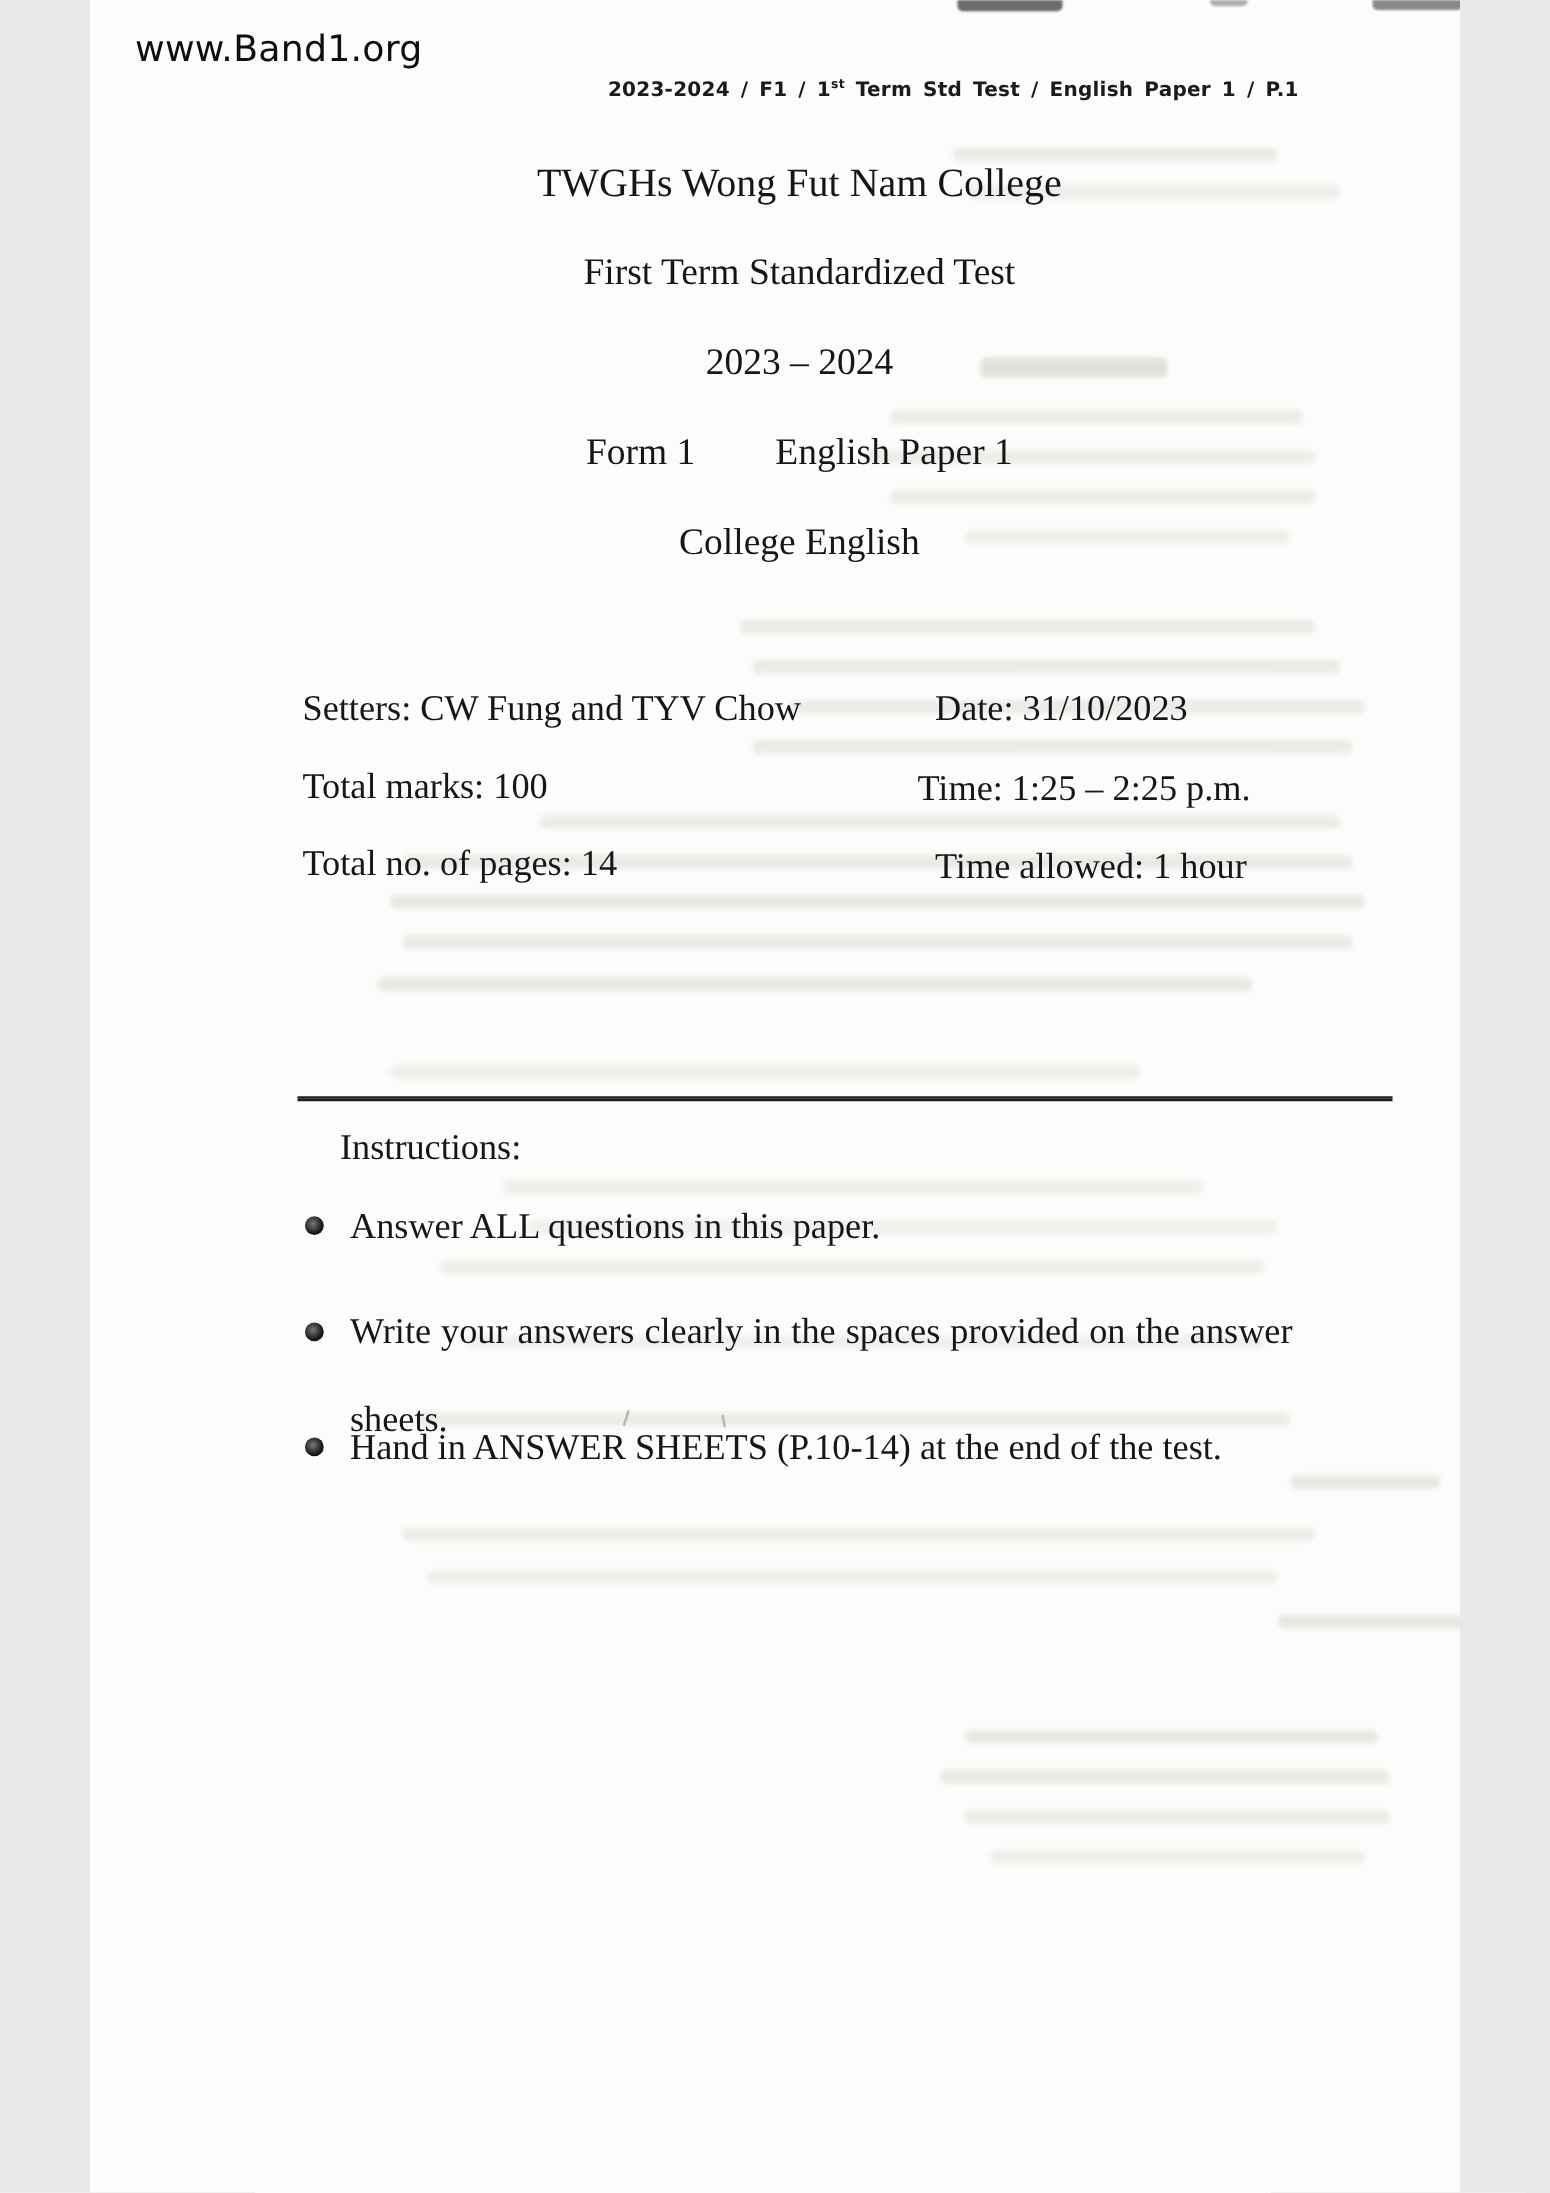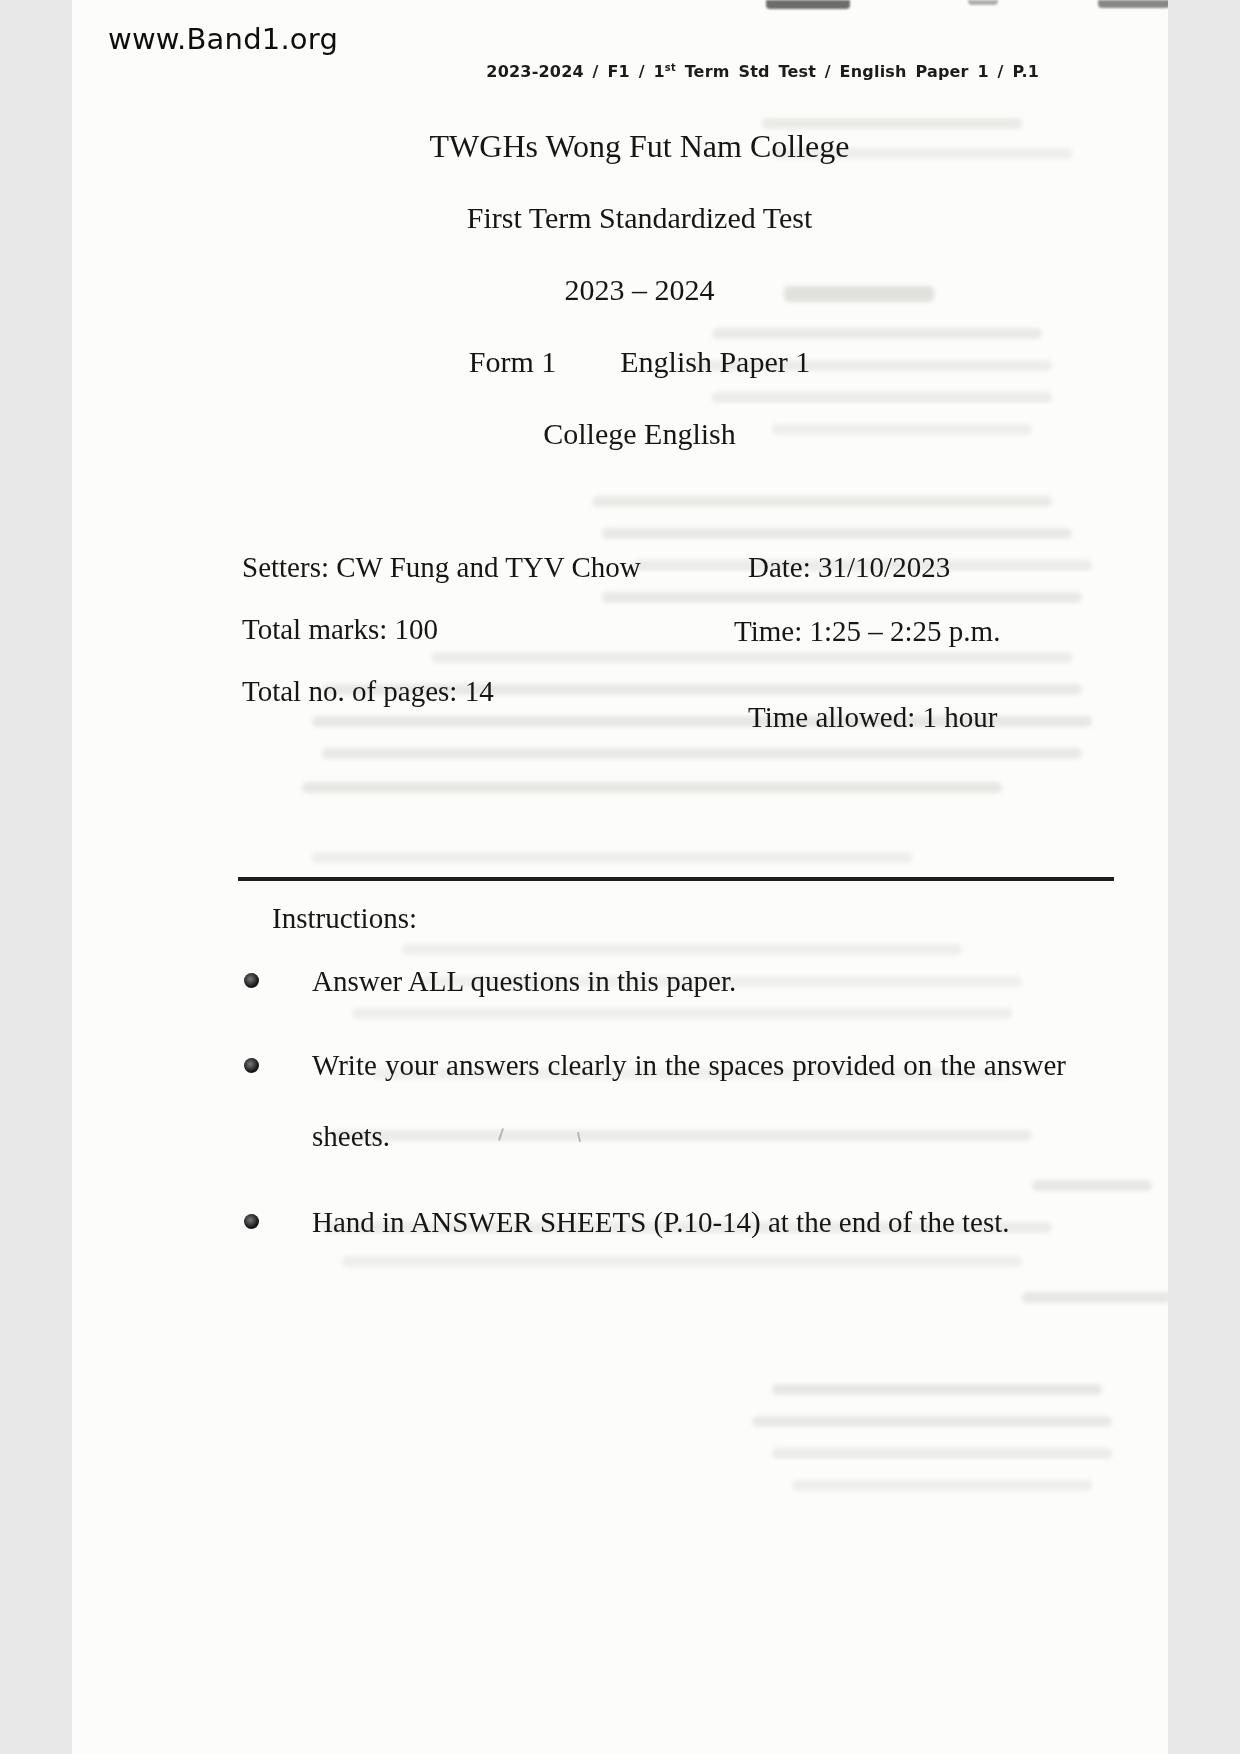--- a/index.html
+++ b/index.html
@@ -37,35 +37,35 @@
   .year     { top:273px; font-size:30px; }
   .formrow  { top:345px; font-size:30px; display:flex; justify-content:center; gap:64px; }
   .subject  { top:417px; font-size:30px; }
 
   .info { position:absolute; font-size:29px; }
   .setters   { left:170px; top:551px; }
   .marks     { left:170px; top:613px; }
   .pages     { left:170px; top:675px; }
   .date      { left:676px; top:551px; }
   .time      { left:662px; top:615px; }
-  .allowed   { left:676px; top:677px;margin-top:24px; }
+  .allowed   { left:676px; top:677px; }
 
   .rule { position:absolute; left:166px; top:877px; width:876px; height:3px;
     border-top:2px solid #1e1e1e; border-bottom:2px solid #1e1e1e; }
 
   .instr-heading { position:absolute; left:170px; top:902px; font-size:29px;margin-left:30px; }
 
-  .instr { position:absolute; left:172px; display:flex; align-items:flex-start;gap:32px; }
+  .instr { position:absolute; left:172px; display:flex; align-items:flex-start; }
   .bullet { flex:none; width:15px; height:15px; border-radius:50%;
     background:radial-gradient(circle at 42% 40%, #7a7a7a 0%, #161616 62%); }
   .itext { margin-left:21px; font-size:29px; line-height:40px; }
   .instr.i0 { top:961px; }  .instr.i0 .bullet { margin-top:12px; }
   .instr.i1 { top:1030px; } .instr.i1 .bullet { margin-top:28px; }
   .instr.i1 .itext { width:754px; text-align:justify; line-height:71px; }
-  .instr.i2 { top:1202px; } .instr.i2 .bullet { margin-top:12px; }
+  .instr.i2 { top:1138px; } .instr.i2 .bullet { margin-top:12px; }
 </style>
 </head>
 <body>
 
 <div class="page">
 
   <div class="g" style="left:690px;top:118px;width:260px"></div>
   <div class="g" style="left:700px;top:148px;width:300px;opacity:.2"></div>
   <div class="g b" style="left:712px;top:286px;width:150px"></div>
   <div class="g" style="left:640px;top:328px;width:330px"></div>

